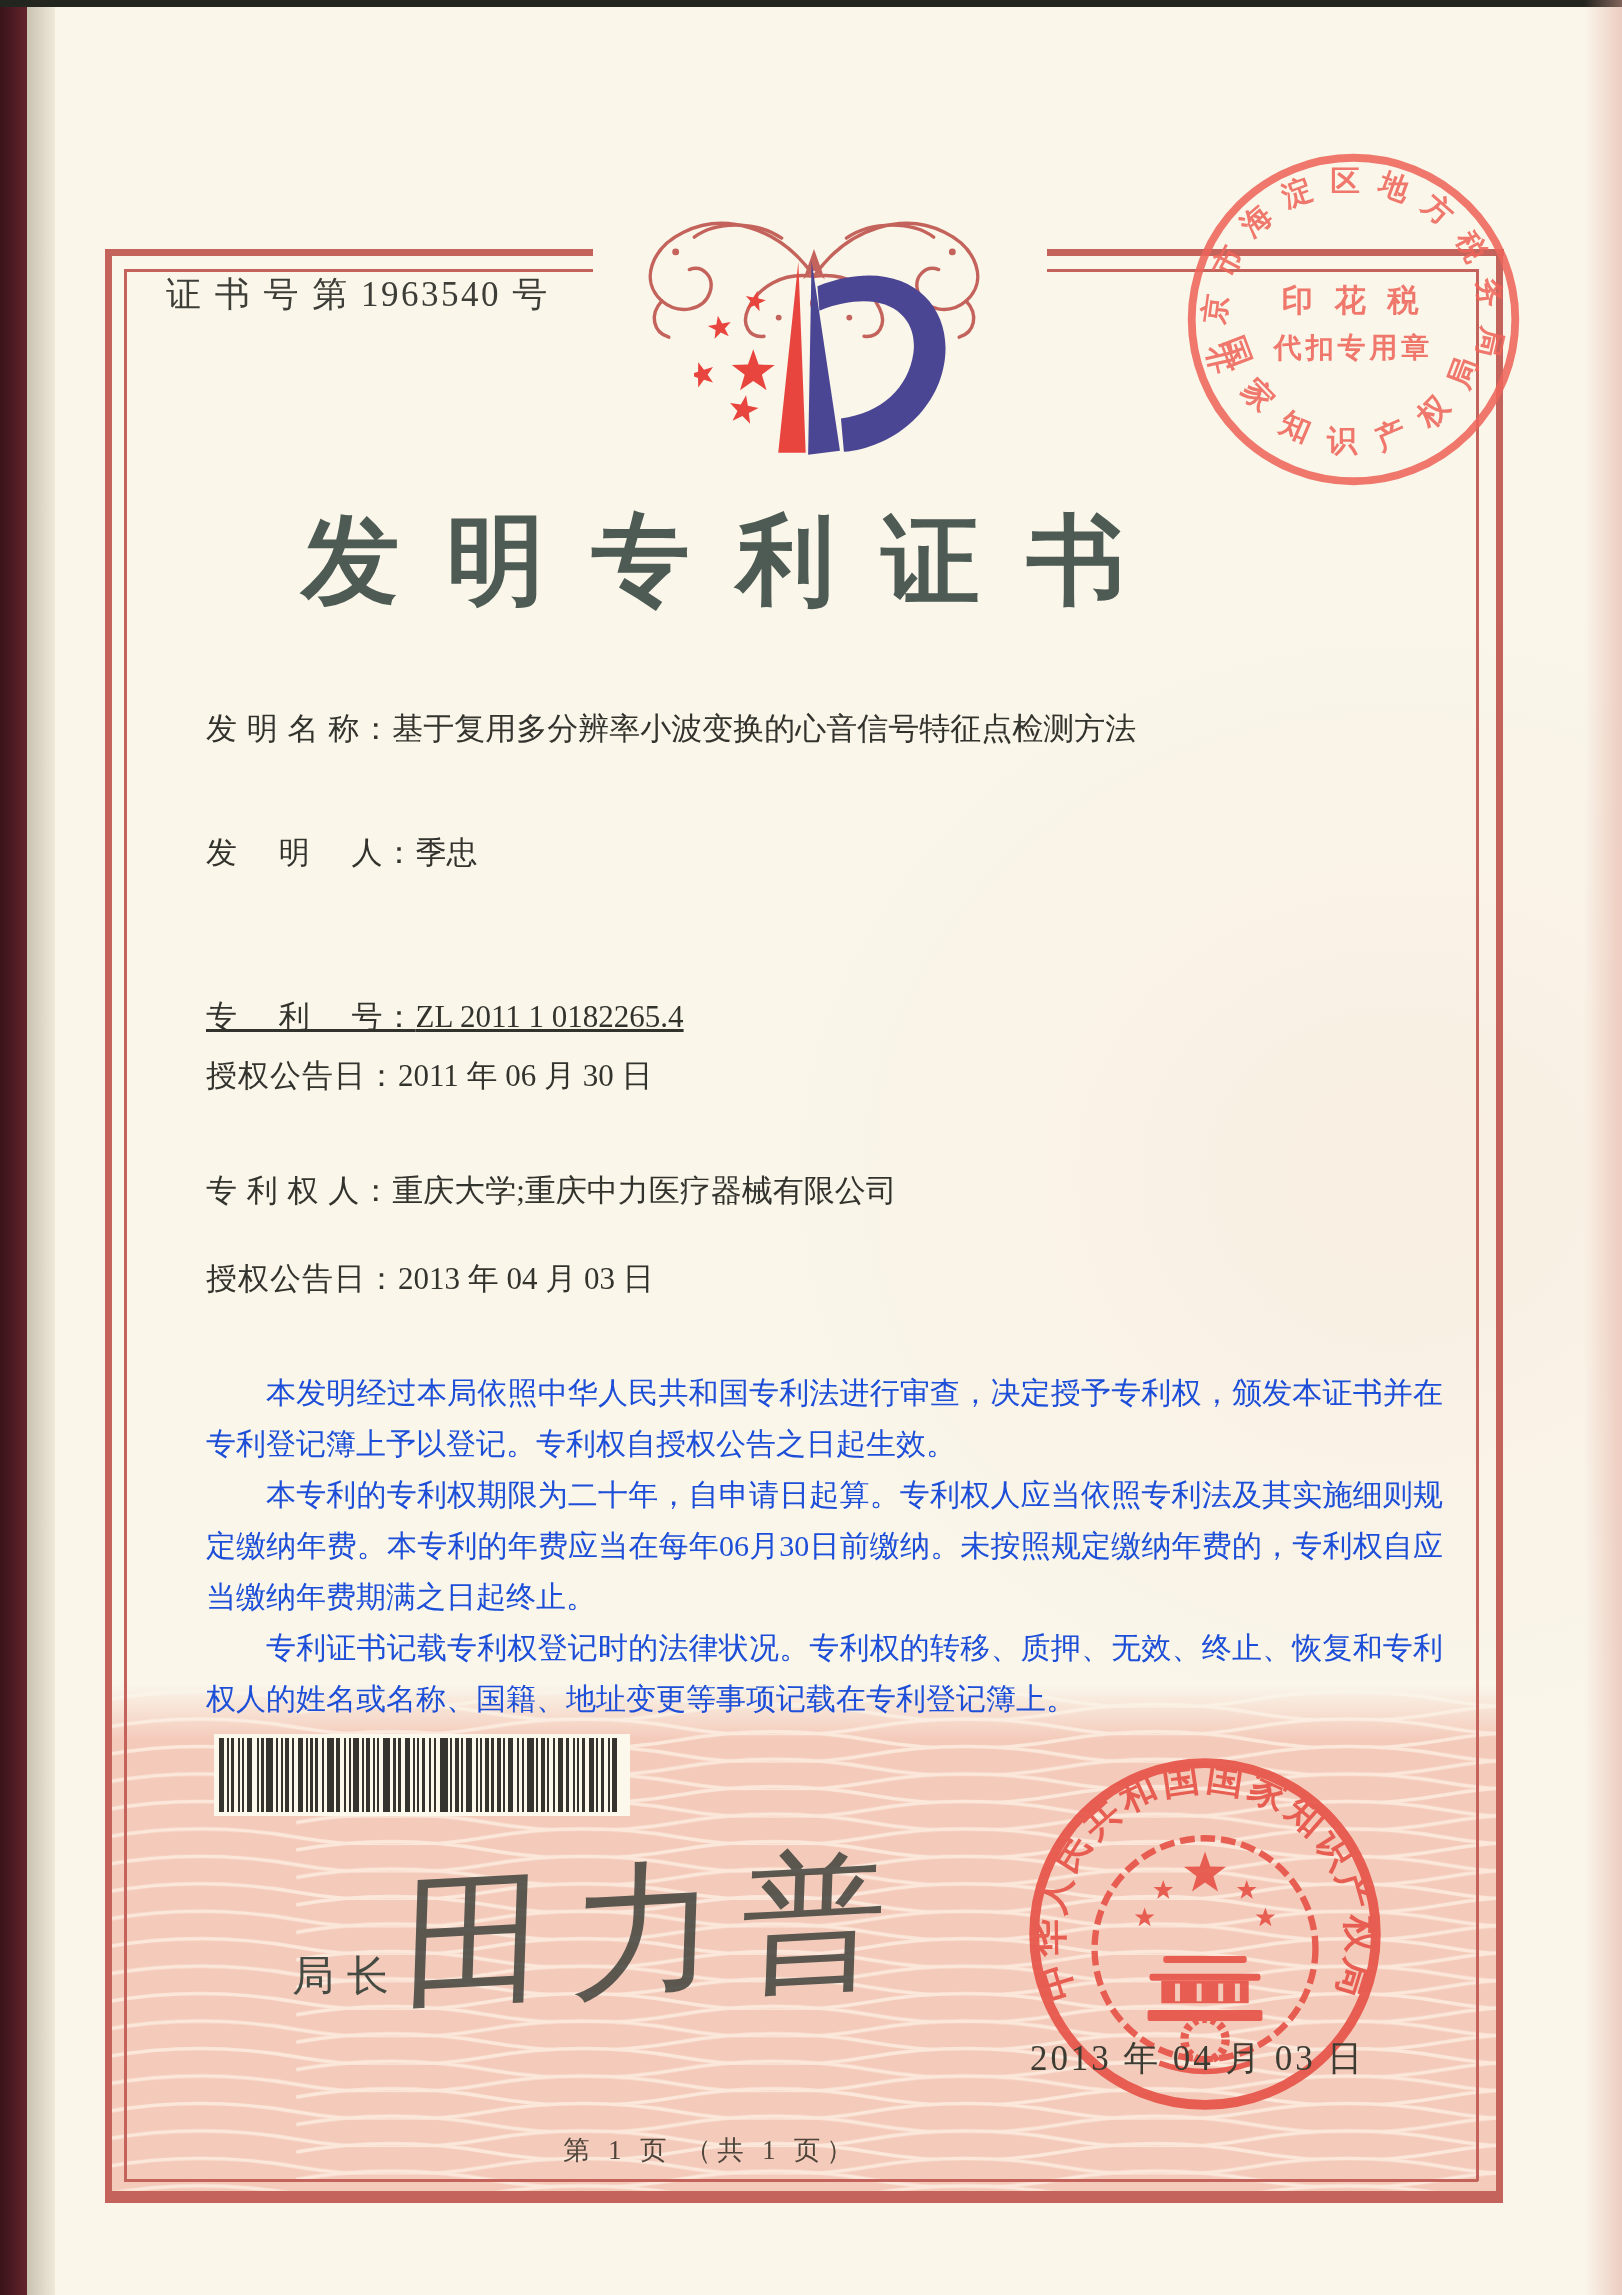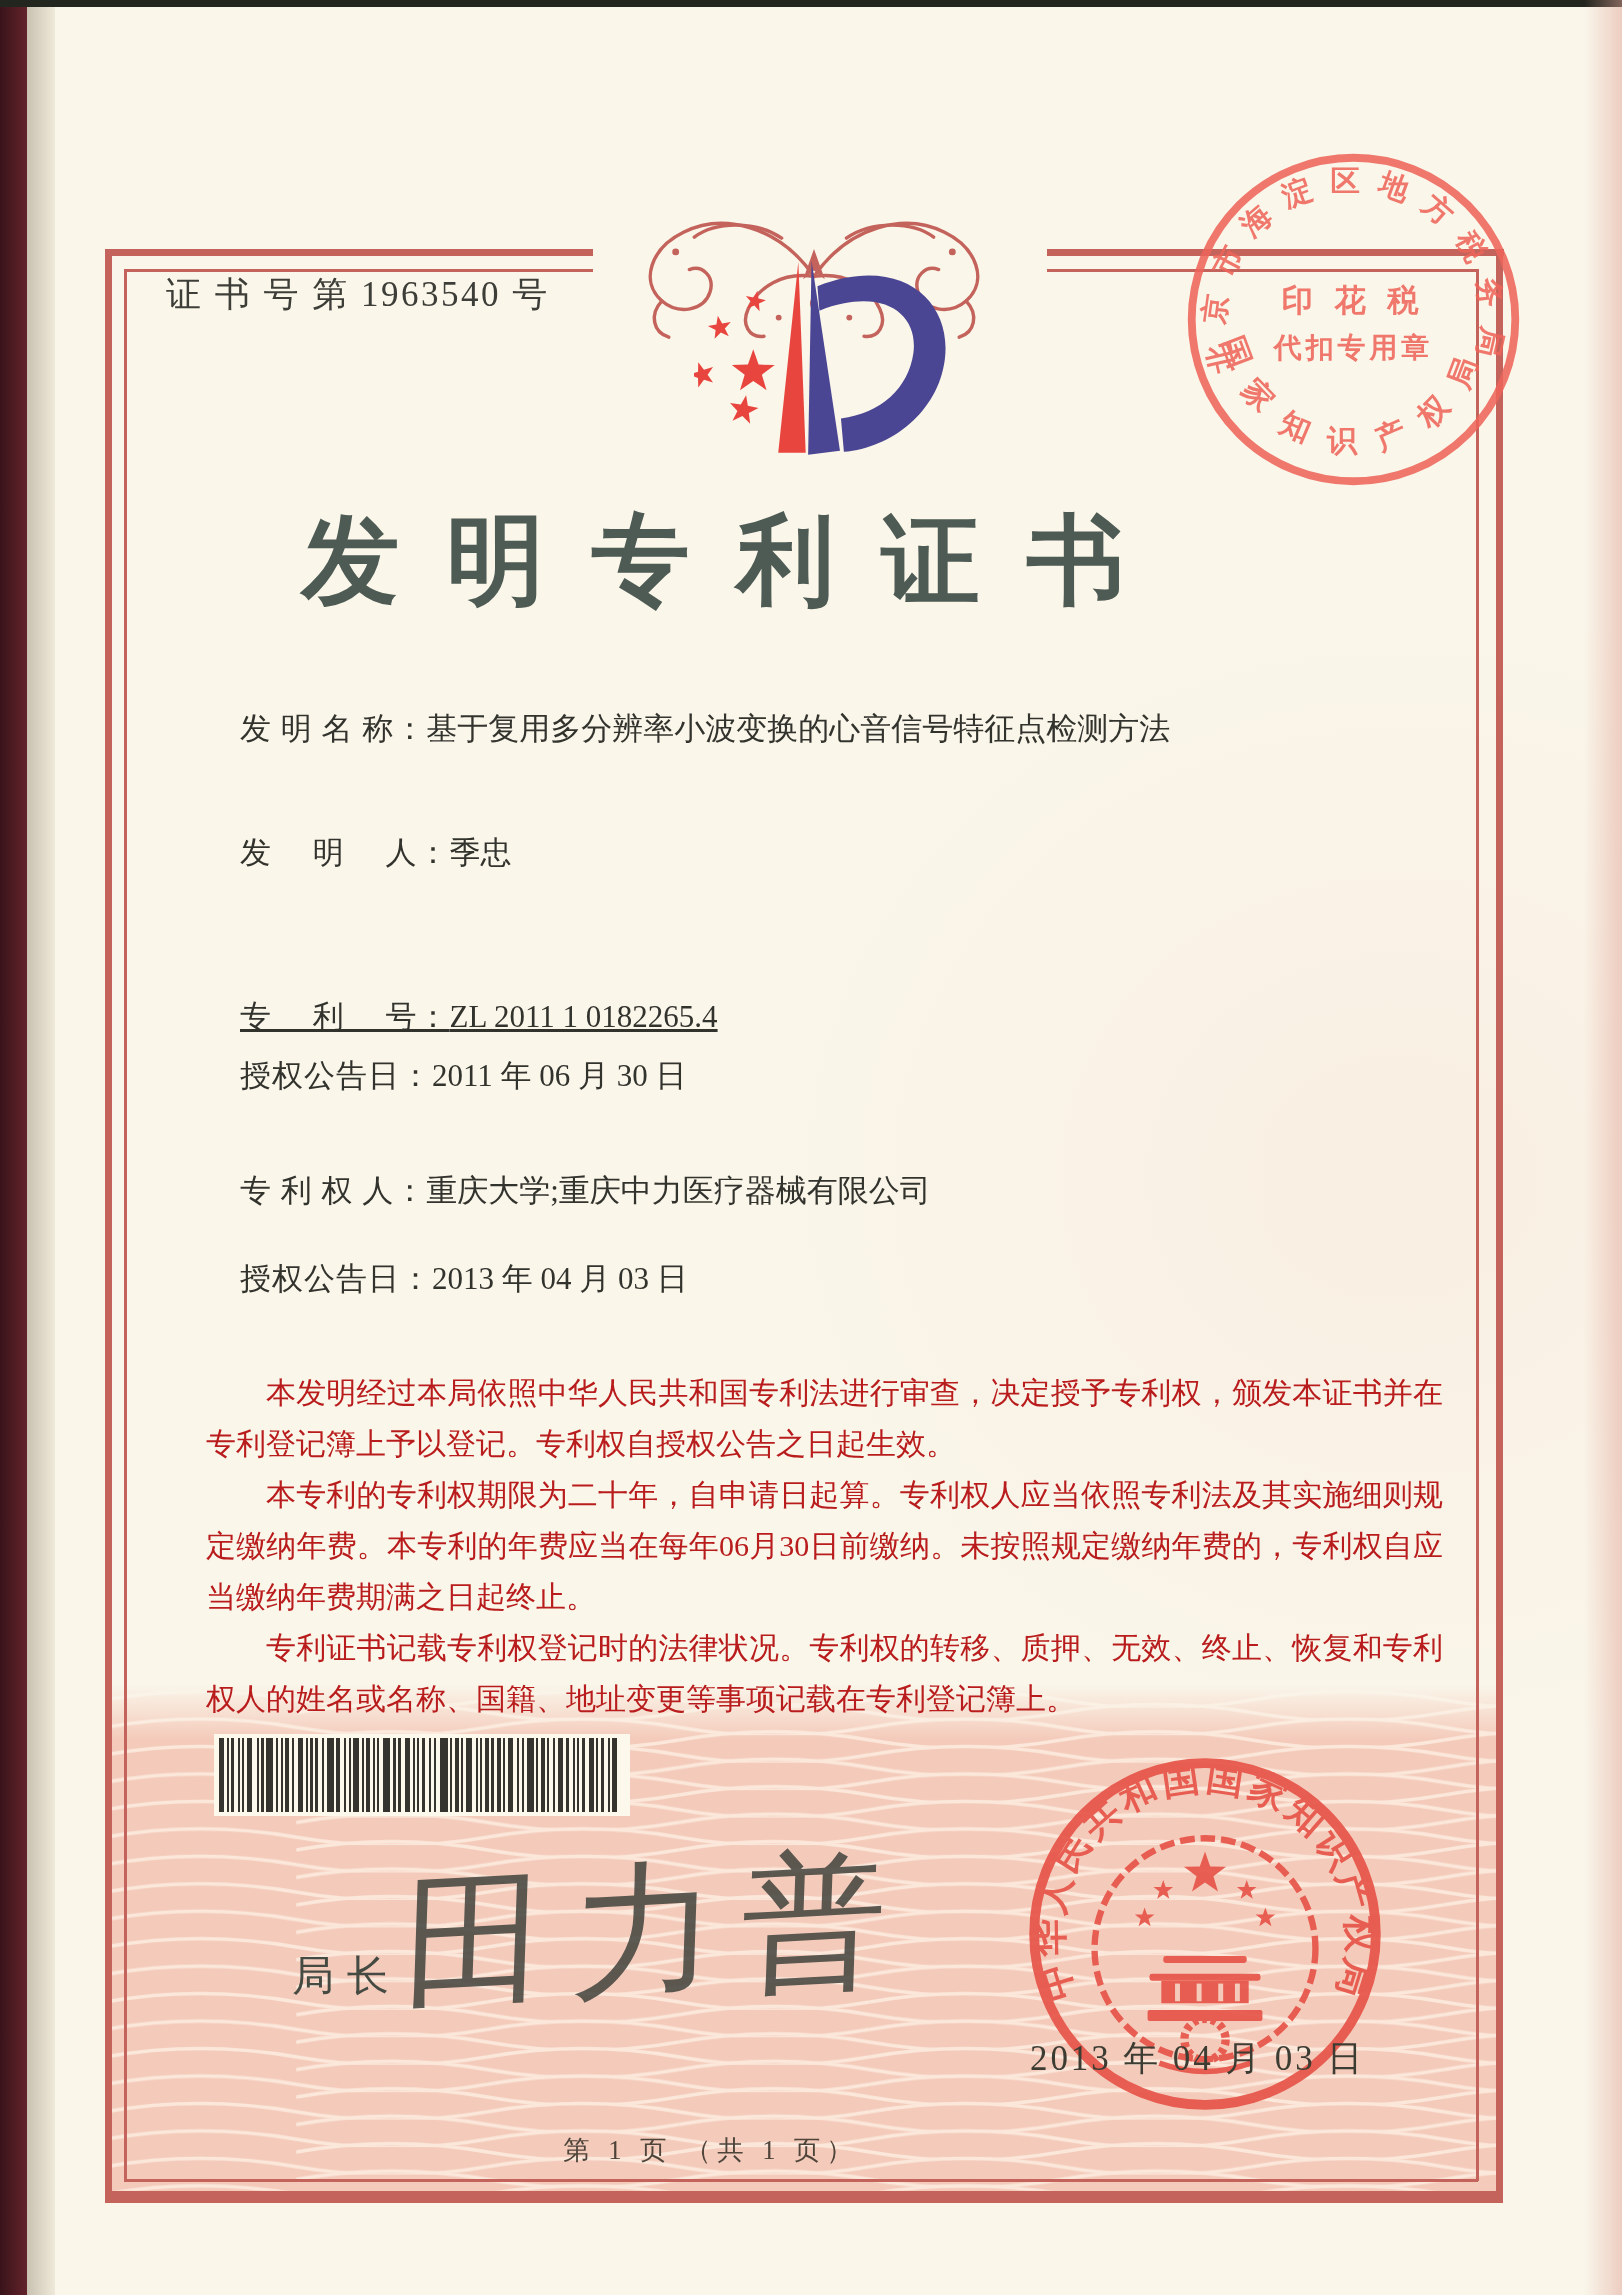--- a/index.html
+++ b/index.html
@@ -35,23 +35,23 @@
 
   .logo{left:694px;top:241px;width:289px;height:250px;z-index:3;}
 
   .tax-seal{left:1177px;top:143px;width:353px;height:353px;z-index:4;opacity:.87;}
 
   .title{left:105px;top:496px;width:1216px;text-align:center;font-size:98px;font-weight:700;
          color:#4e5b54;letter-spacing:47px;text-indent:47px;z-index:3;white-space:nowrap;}
 
   .field{left:206px;font-size:31px;color:#33332e;z-index:3;white-space:nowrap;}
   .f0{top:708px;} .f1{top:832px;} .f2{top:996px;text-decoration:underline;} .f3{top:1055px;} .f4{top:1170px;} .f5{top:1258px;}
-  .field .lab{letter-spacing:1px;margin-left:34px;}
-
-  .paras{left:206px;top:1367px;width:1237px;font-size:30px;line-height:51px;color:#b91c1c;
+  .field .lab{letter-spacing:1px;}
+
+  .paras{left:206px;top:1367px;width:1237px;font-size:30px;line-height:51px;color:#1d4ed8;
          text-align:justify;z-index:3;}
   .paras p{margin:0;text-indent:2em;}
 
   .pink-band{left:105px;top:1680px;width:1398px;height:511px;background:#f4cbbb;z-index:1;}
   .pink-fade{left:105px;top:1680px;width:1398px;height:59px;z-index:1;
          background:linear-gradient(180deg,#faf6ea 8%,rgba(250,246,234,0));}
 
   .barcode{left:214px;top:1734px;width:416px;height:82px;background:#fcf8ec;z-index:3;
            display:flex;align-items:stretch;padding:3.9px 4.9px;box-sizing:border-box;overflow:hidden;}
   .barcode .bar{background:#35342e;height:100%;flex:none;}

